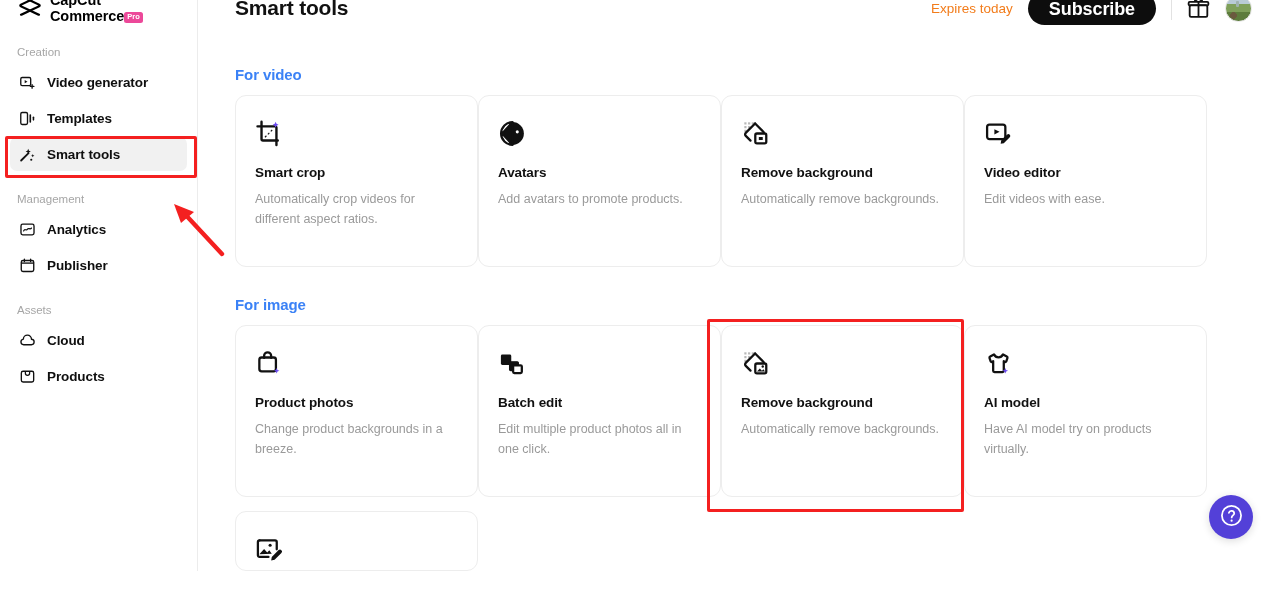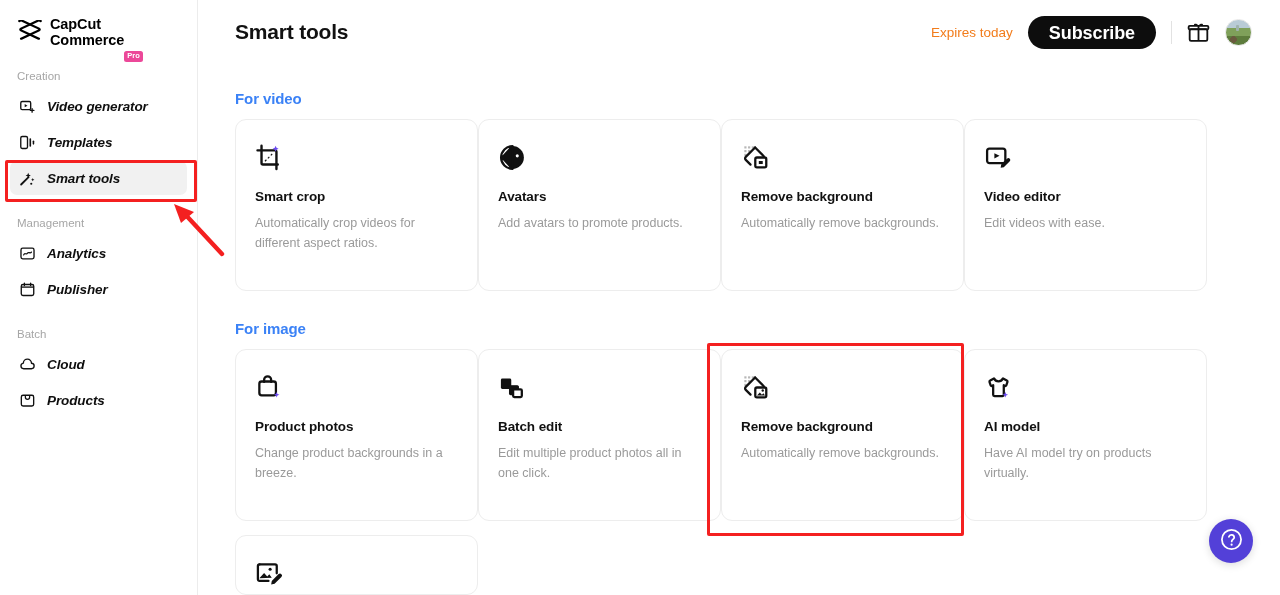--- a/index.html
+++ b/index.html
@@ -2,51 +2,51 @@
 <html><head>
 <meta charset="utf-8">
 <style>
   * { box-sizing: border-box; margin: 0; padding: 0; }
   html, body {
     width: 1280px; height: 595px;
     background: #ffffff;
     font-family: "Liberation Sans", sans-serif;
     overflow: hidden;
   }
-  .app { position: relative; width: 1280px; height: 571px; display: flex; }
+  .app { position: relative; width: 1280px; height: 571px; display: flex; align-items: flex-end; }
 
   
   .sidebar {
     width: 198px; height: 595px; flex: 0 0 198px;
     background: #ffffff;
     border-right: 1px solid #ececec;
     padding: 0 10px;
     position: relative;
   }
   .brand { display: flex; align-items: center; gap: 7px; padding: 17px 0 0 7px; }
   .brand-mark { width: 26px; height: 26px; flex: 0 0 26px; }
   .brand-text { line-height: 1.08; }
   .brand-line1 { font-size: 14.5px; font-weight: 700; color: #000; letter-spacing: -0.1px; }
   .brand-line2 { font-size: 14.5px; font-weight: 700; color: #000; letter-spacing: -0.1px;
                  display: flex; align-items: center; }
   .pro-badge {
     background: #ec4899; color: #fff; font-size: 7.5px; font-weight: 700;
     border-radius: 2.5px; padding: 1px 3px 1.5px; letter-spacing: 0.1px;
-    position: relative; top: 16px;
+    position: relative; top: 1px;
   }
 
   .group-label {
     font-size: 11.5px; color: #a6a6a6; font-weight: 400;
     padding: 0 0 0 7px; margin-top: 22px; margin-bottom: 7px;
   }
   .nav-item {
     display: flex; align-items: center; gap: 11px;
     height: 34px; padding: 0 9px; border-radius: 7px;
     color: #0f0f0f; font-size: 13.5px; font-weight: 700;
-    margin-bottom: 2px; cursor: pointer; letter-spacing: -0.1px; font-style: italic;
+    margin-bottom: 2px; cursor: pointer; letter-spacing: -0.1px;
   }
   .nav-item.active { background: #f1f1f1; }
   .nav-ico { width: 17px; height: 17px; flex: 0 0 17px; display: block; }
 
   
   .anno-box {
     position: absolute; border: 3px solid #f42020; border-radius: 2px;
     pointer-events: none; z-index: 30;
   }
   .anno-arrow { position: absolute; z-index: 31; pointer-events: none; }
@@ -188,21 +188,21 @@
       <span class="nav-ico">
         <svg viewBox="0 0 24 24" width="17" height="17" aria-hidden="true">
           <rect x="3.2" y="5" width="17.6" height="15.5" rx="2.4" fill="none" stroke="#111" stroke-width="1.9"></rect>
           <path d="M3.2 8.6 h17.6" stroke="#111" stroke-width="1.9"></path>
           <path d="M7.6 3.2 v3.2 M16.4 3.2 v3.2" stroke="#111" stroke-width="1.9" stroke-linecap="round"></path>
         </svg>
       </span>
       <span>Publisher</span>
     </div>
 
-    <div class="group-label">Batch</div>
+    <div class="group-label">Assets</div>
 
     <div class="nav-item">
       <span class="nav-ico">
         <svg viewBox="0 0 24 24" width="17" height="17" aria-hidden="true">
           <path d="M6.6 18 a4 4 0 0 1 -.4 -7.96 A5.6 5.6 0 0 1 17.6 10.2 a3.9 3.9 0 0 1 -.3 7.8 Z" fill="none" stroke="#111" stroke-width="1.9" stroke-linejoin="round"></path>
         </svg>
       </span>
       <span>Cloud</span>
     </div>
 

